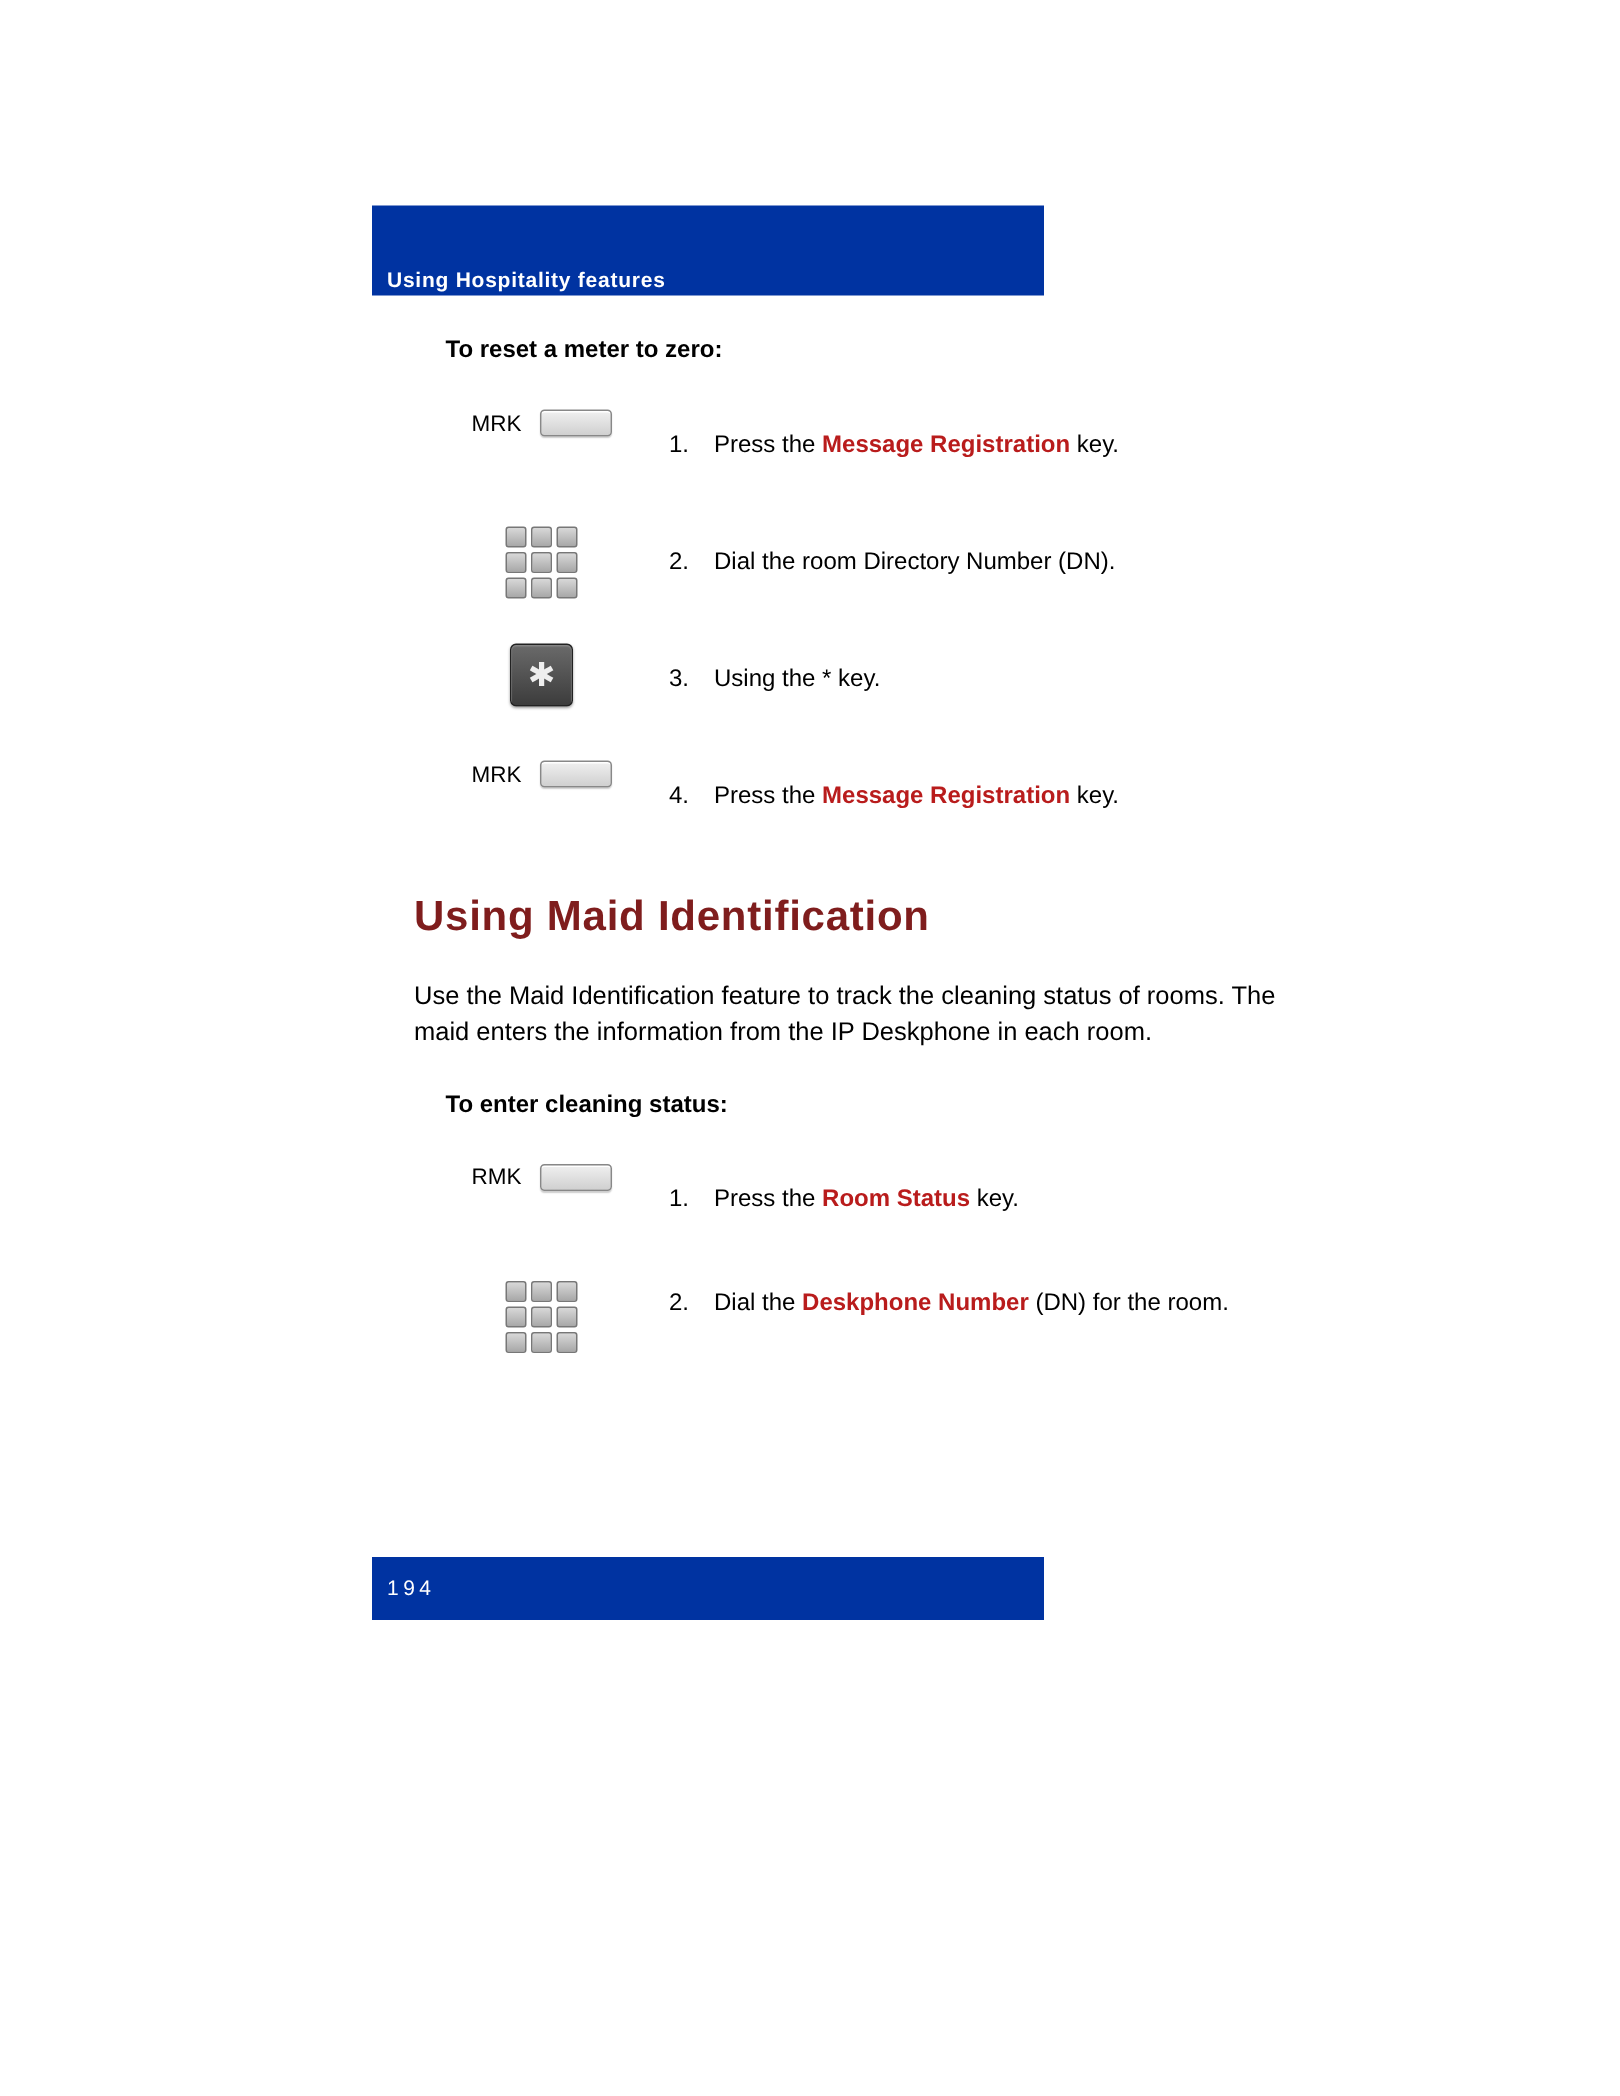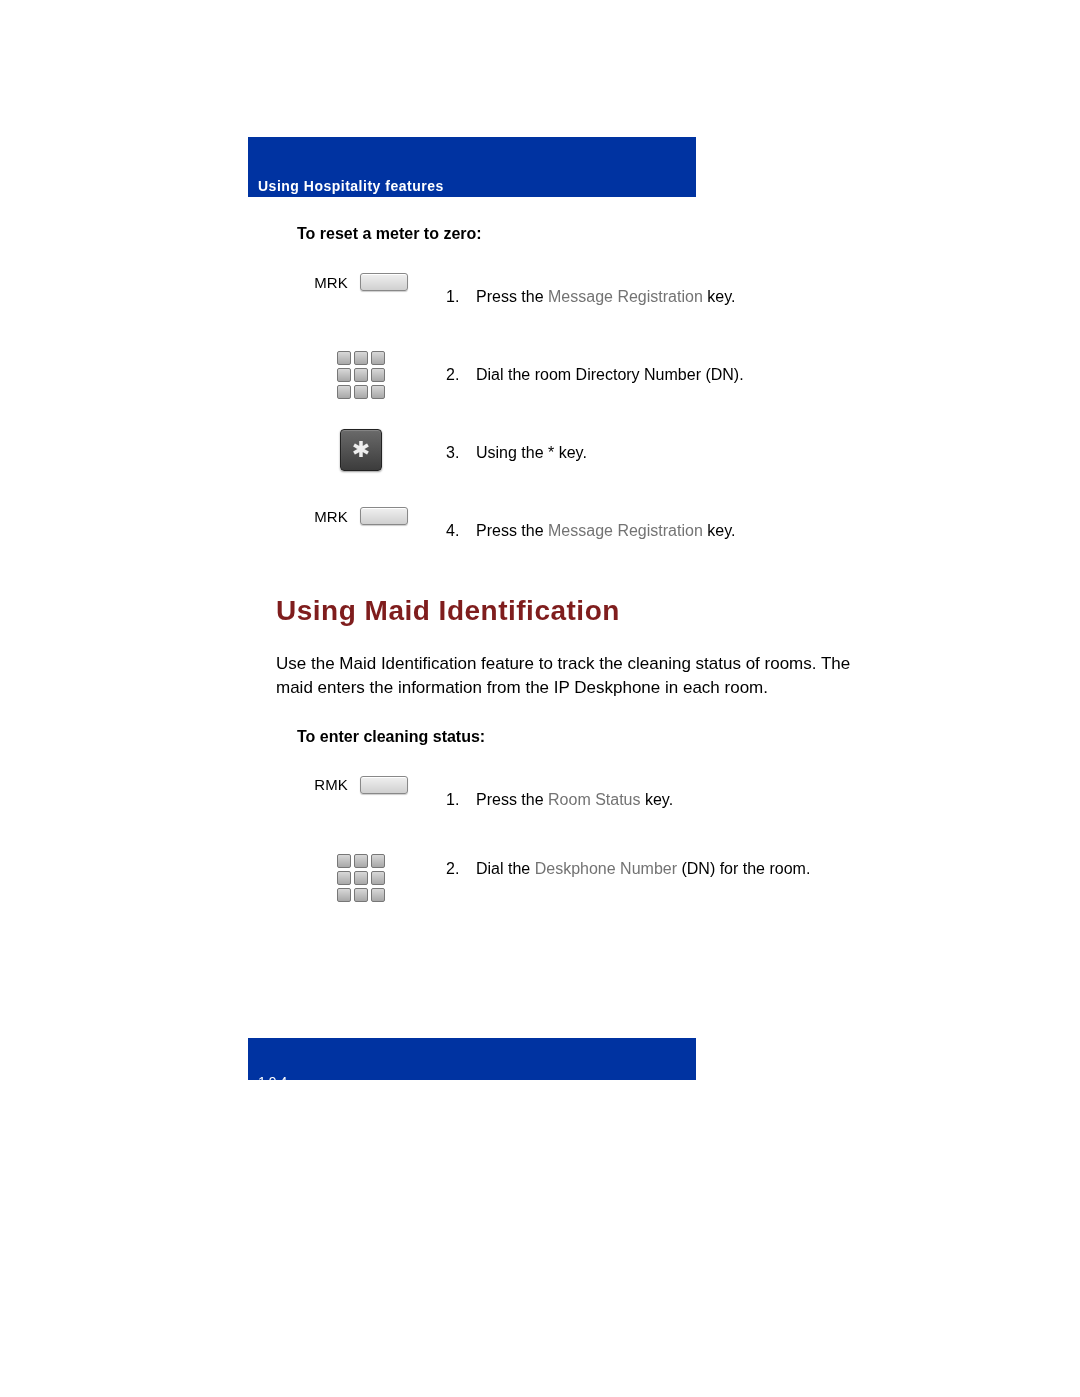--- a/index.html
+++ b/index.html
@@ -64,21 +64,21 @@
   .text-col {
     flex: 1;
     display: flex;
     gap: 10px;
     font-size: 16px;
     line-height: 1.35;
     padding-top: 4px;
   }
   .text-col.center-v { align-items: center; padding-top: 0; min-height: 48px; }
   .num { min-width: 20px; }
-  .highlight { color: #737373; font-weight: normal; }
+  .highlight { color: #b91c1c; font-weight: bold; }
   .mrk-label {
     font-family: Arial, sans-serif;
     font-size: 15px;
     letter-spacing: 0px;
   }
   .softkey {
     width: 46px;
     height: 16px;
     border: 1px solid #888;
     border-radius: 3px;
@@ -134,21 +134,20 @@
     background: #0033a1;
   }
   .page-num {
     position: absolute;
     left: 200px;
     top: 1050px;
     color: #fff;
     font-weight: normal;
     font-size: 14px;
     letter-spacing: 3px;
-    margin-top: 24px;
   }
 </style>
 </head>
 <body>
 
 <div class="page">
 
   <div class="blue-banner"></div>
   <div class="header-text">Using Hospitality features</div>
 

